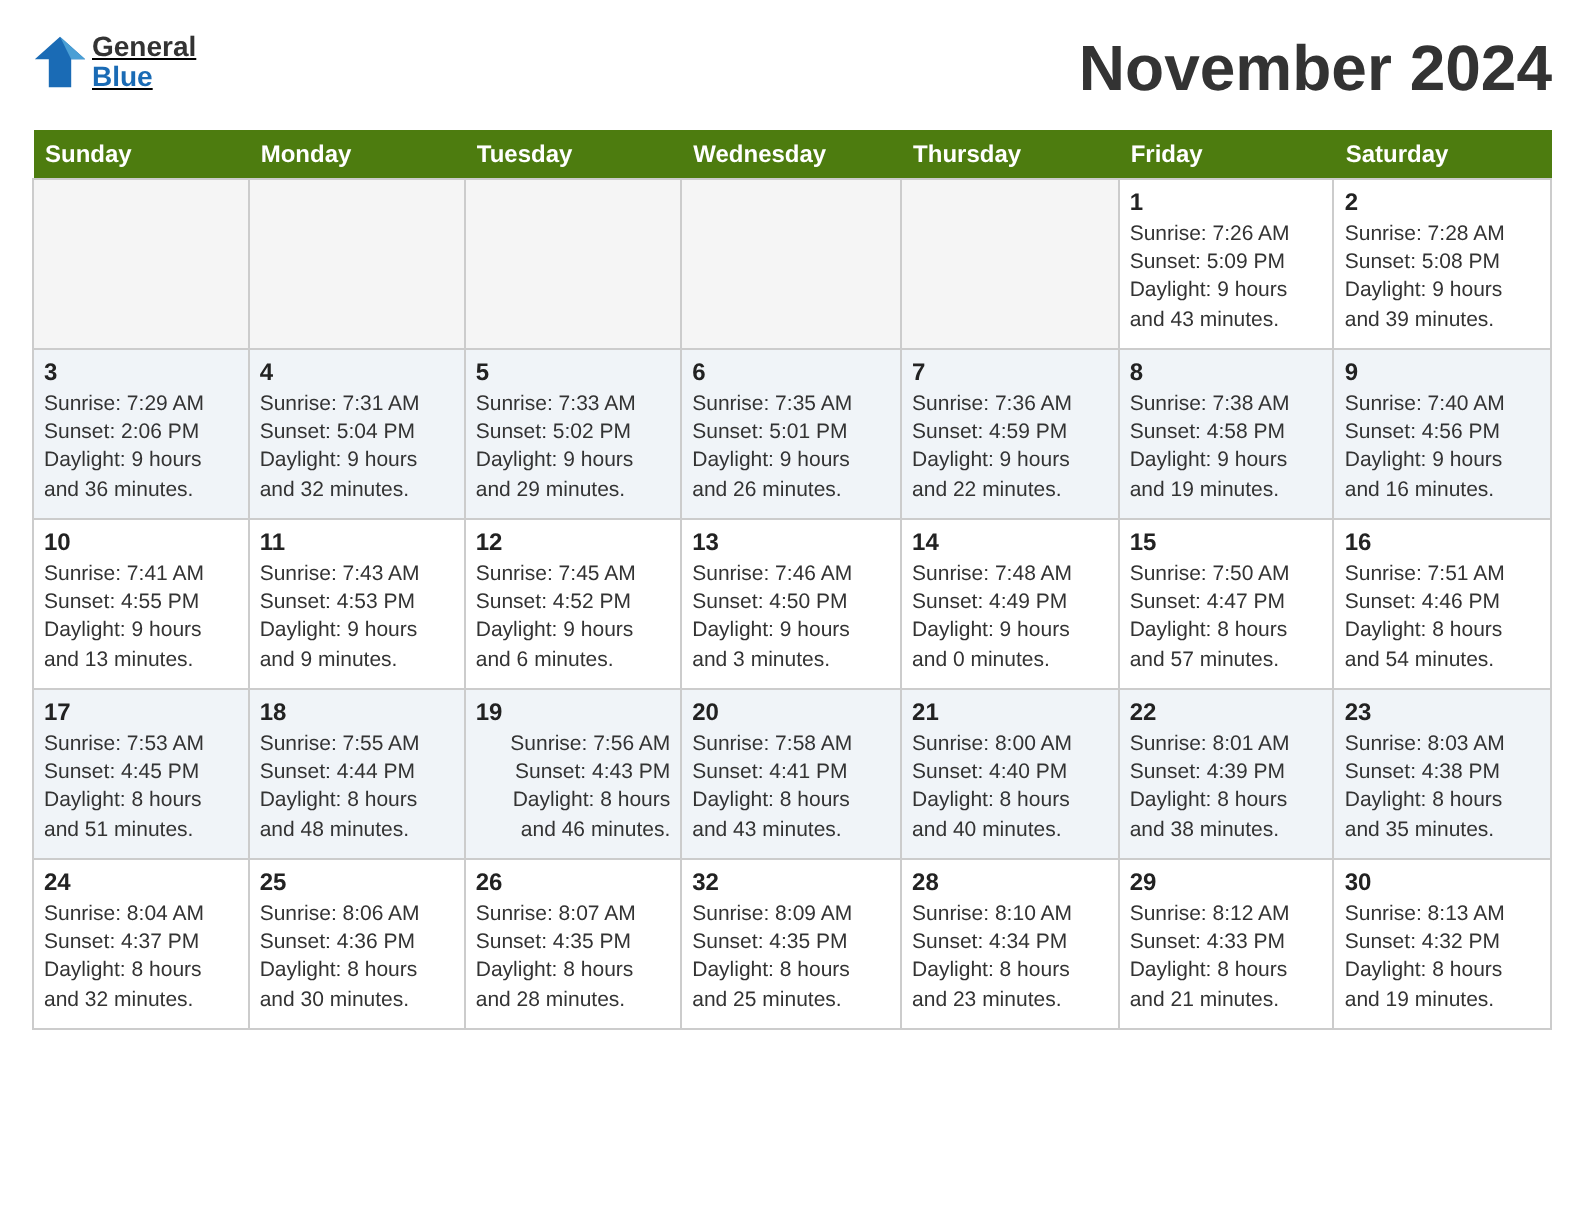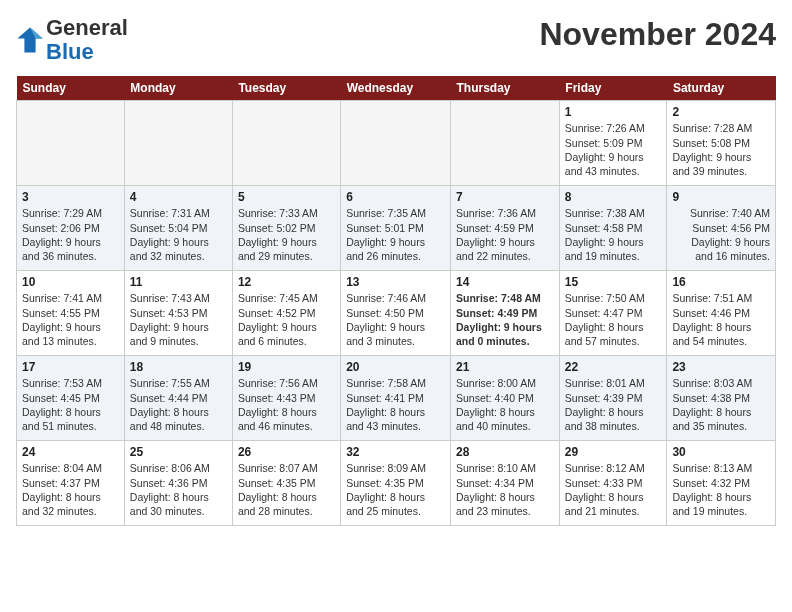--- a/index.html
+++ b/index.html
@@ -14,23 +14,24 @@
       display: flex;
       justify-content: space-between;
       align-items: flex-start;
       margin-bottom: 12px;
     }
     .logo {
       display: flex;
       align-items: center;
     }
     .logo-text {
-      font-size: 22px;
+      font-size: 14px;
       font-weight: bold;
       line-height: 1.1;
+      text-decoration: underline;
     }
     .logo-general { color: #333; }
     .logo-blue { color: #1a6bb5; }
     .logo-icon {
       width: 28px;
       height: 28px;
       margin-right: 2px;
     }
     .title-block {
       text-align: right;
@@ -43,21 +44,21 @@
     .location {
       font-size: 14px;
       color: #555;
     }
     table {
       width: 100%;
       border-collapse: collapse;
       font-size: 11px;
     }
     thead tr th {
-      background-color: #7f1d1d;
+      background-color: #4d7c0f;
       color: #fff;
       padding: 5px 6px;
       text-align: left;
       font-size: 12px;
       font-weight: bold;
     }
     tbody tr td {
       border: 1px solid #ccc;
       vertical-align: top;
       padding: 4px 5px;
@@ -169,21 +170,21 @@
 Daylight: 9 hours and 22 minutes.</div>
         </td>
         <td>
           <span class="day-num">8</span>
           <div class="day-info" style="white-space: pre-line;">Sunrise: 7:38 AM
 Sunset: 4:58 PM
 Daylight: 9 hours and 19 minutes.</div>
         </td>
         <td>
           <span class="day-num">9</span>
-          <div class="day-info" style="white-space: pre-line; text-align: right;">Sunrise: 7:40 AM
+          <div class="day-info" style="white-space: pre-line;">Sunrise: 7:40 AM
 Sunset: 4:56 PM
 Daylight: 9 hours and 16 minutes.</div>
         </td>
       </tr>
       <tr>
         <td>
           <span class="day-num">10</span>
           <div class="day-info" style="white-space: pre-line;">Sunrise: 7:41 AM
 Sunset: 4:55 PM
 Daylight: 9 hours and 13 minutes.</div>
@@ -201,21 +202,21 @@
 Daylight: 9 hours and 6 minutes.</div>
         </td>
         <td>
           <span class="day-num">13</span>
           <div class="day-info" style="white-space: pre-line;">Sunrise: 7:46 AM
 Sunset: 4:50 PM
 Daylight: 9 hours and 3 minutes.</div>
         </td>
         <td>
           <span class="day-num">14</span>
-          <div class="day-info" style="white-space: pre-line; font-weight: bold;">Sunrise: 7:48 AM
+          <div class="day-info" style="white-space: pre-line;">Sunrise: 7:48 AM
 Sunset: 4:49 PM
 Daylight: 9 hours and 0 minutes.</div>
         </td>
         <td>
           <span class="day-num">15</span>
           <div class="day-info" style="white-space: pre-line;">Sunrise: 7:50 AM
 Sunset: 4:47 PM
 Daylight: 8 hours and 57 minutes.</div>
         </td>
         <td>
@@ -233,21 +234,21 @@
 Daylight: 8 hours and 51 minutes.</div>
         </td>
         <td>
           <span class="day-num">18</span>
           <div class="day-info" style="white-space: pre-line;">Sunrise: 7:55 AM
 Sunset: 4:44 PM
 Daylight: 8 hours and 48 minutes.</div>
         </td>
         <td>
           <span class="day-num">19</span>
-          <div class="day-info" style="white-space: pre-line;">Sunrise: 7:56 AM
+          <div class="day-info" style="white-space: pre-line; text-align: right;">Sunrise: 7:56 AM
 Sunset: 4:43 PM
 Daylight: 8 hours and 46 minutes.</div>
         </td>
         <td>
           <span class="day-num">20</span>
           <div class="day-info" style="white-space: pre-line;">Sunrise: 7:58 AM
 Sunset: 4:41 PM
 Daylight: 8 hours and 43 minutes.</div>
         </td>
         <td>

